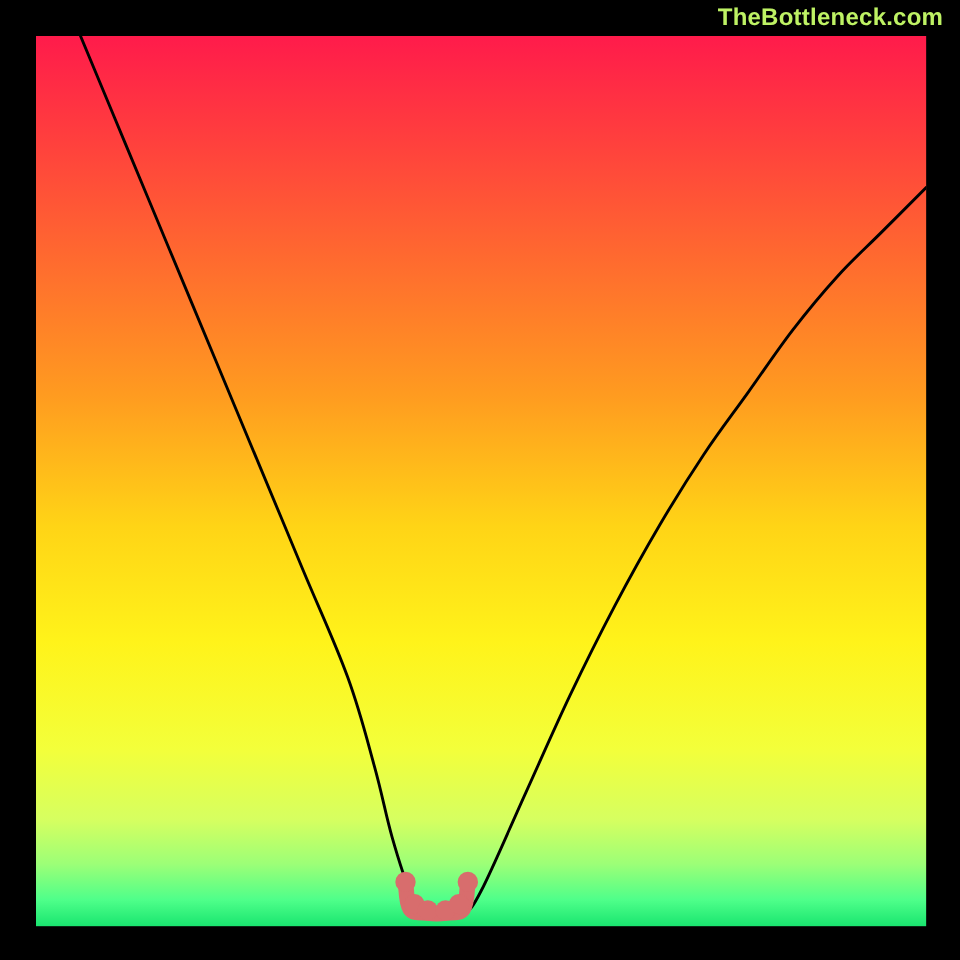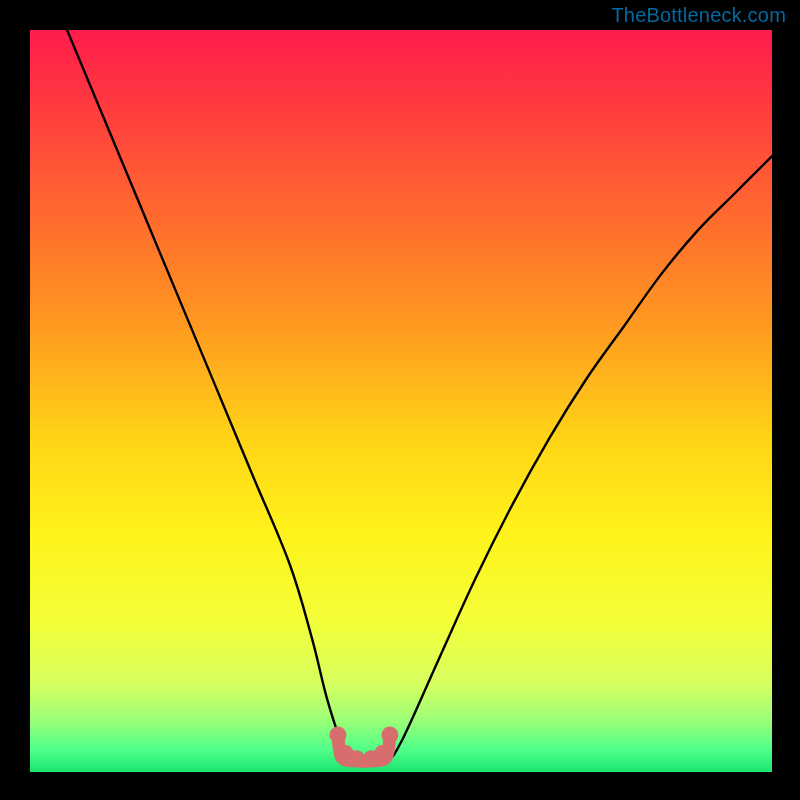--- a/index.html
+++ b/index.html
@@ -16,23 +16,23 @@
     width: 800px;
     height: 800px;
     background: #000;
   }
   .plot-area {
     position: absolute;
     box-sizing: border-box;
   }
   .watermark {
     position: absolute;
-    color: #0369a1;
+    color: #bef264;
     font-size: 20px;
-    font-weight: 400;
+    font-weight: 700;
     letter-spacing: 0.2px;
   }
   svg {
     display: block;
   }
 </style>
 </head>
 <body>
 
 <div class="frame">

